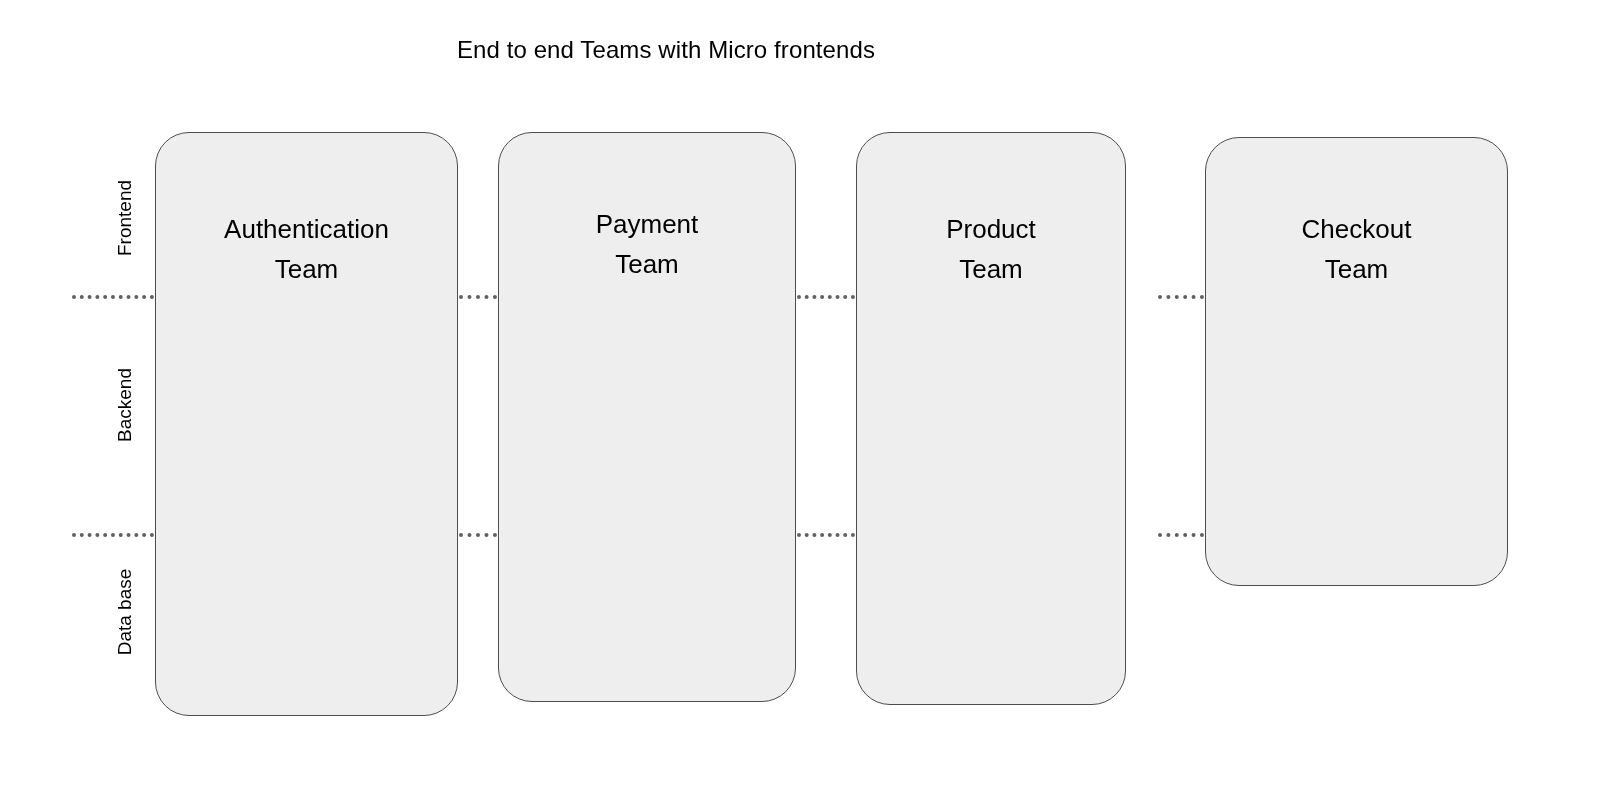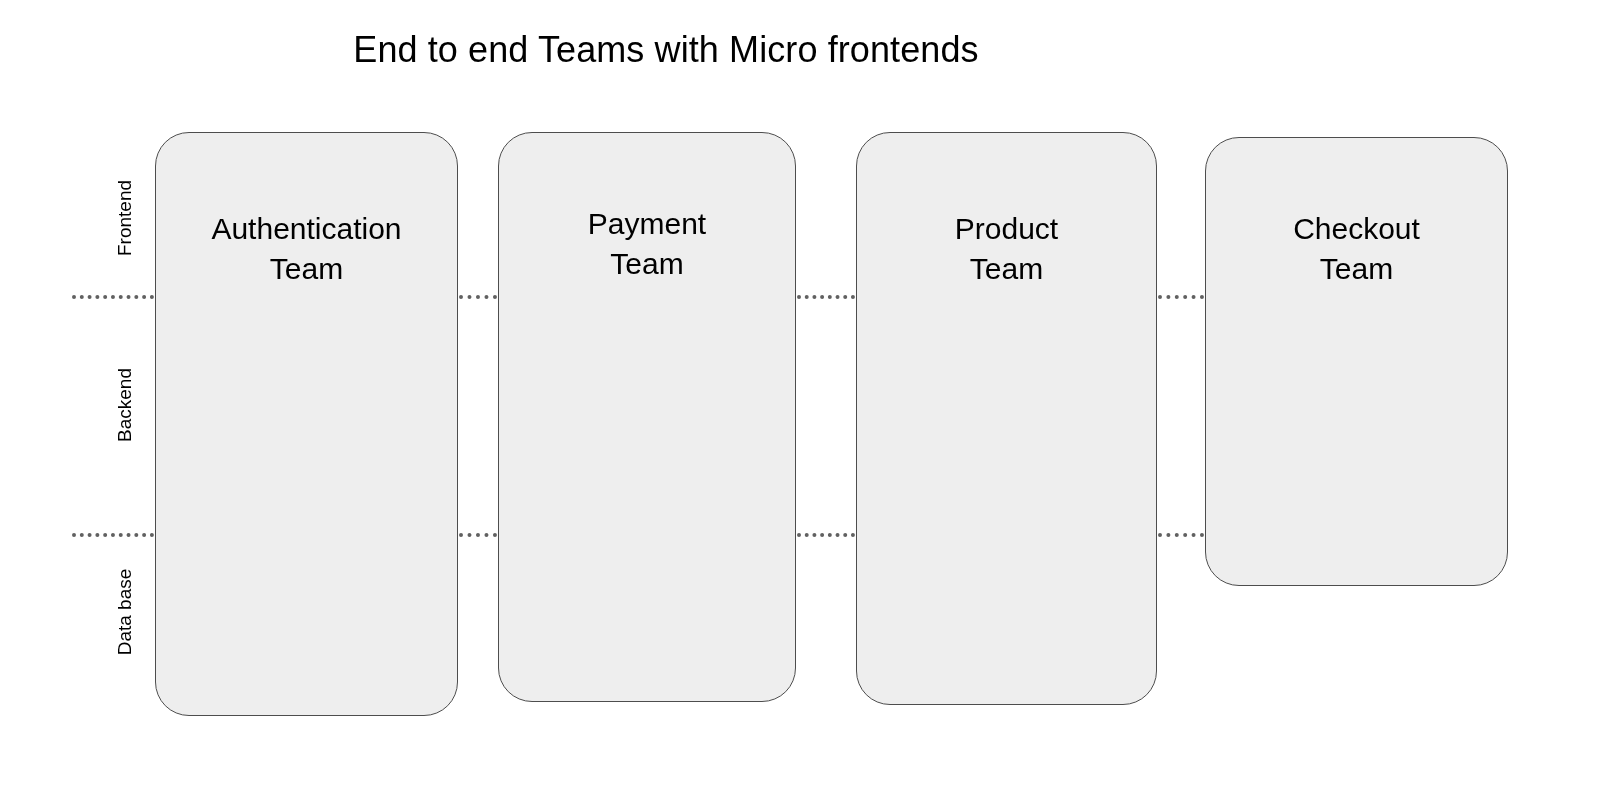--- a/index.html
+++ b/index.html
@@ -21,21 +21,21 @@
     overflow: hidden;
   }
 
   
   #diagram-title {
     position: absolute;
     left: 0;
     top: 27px;
     width: 1332px;
     text-align: center;
-    font-size: 36px;
+    font-size: 24px;
     font-weight: 400;
     line-height: 46px;
     letter-spacing: 0.1px;
     color: #000000;
     white-space: pre;
   }
 
   
   .layer-label {
     position: absolute;
@@ -65,21 +65,21 @@
     box-sizing: border-box;
     background: #eeeeee;
     border: 1.4px solid #4d4d4d;
     border-radius: 34px;
   }
   .team-label {
     position: absolute;
     left: 0;
     width: 100%;
     text-align: center;
-    font-size: 30px;
+    font-size: 26px;
     line-height: 40px;
     color: #000000;
     white-space: pre-line;
   }
 </style>
 </head>
 <body>
 
 <div id="canvas">
 
@@ -108,21 +108,21 @@
     </div>
   <div id="team-boxes">
       <div class="team-box" style="left: 155px; top: 132px; width: 303px; height: 584px; background: rgb(238, 238, 238); border-color: rgb(77, 77, 77);">
         <div class="team-label" style="top: 76px;">Authentication
 Team</div>
       </div>
       <div class="team-box" style="left: 498px; top: 132px; width: 298px; height: 570px; background: rgb(238, 238, 238); border-color: rgb(77, 77, 77);">
         <div class="team-label" style="top: 71px;">Payment
 Team</div>
       </div>
-      <div class="team-box" style="left: 856px; top: 132px; width: 301px; height: 573px; background: rgb(238, 238, 238); border-color: rgb(77, 77, 77);">
+      <div class="team-box" style="left: 856px; top: 132px; width: 270px; height: 573px; background: rgb(238, 238, 238); border-color: rgb(77, 77, 77);">
         <div class="team-label" style="top: 76px;">Product
 Team</div>
       </div>
       <div class="team-box" style="left: 1205px; top: 137px; width: 303px; height: 449px; background: rgb(238, 238, 238); border-color: rgb(77, 77, 77);">
         <div class="team-label" style="top: 71px;">Checkout
 Team</div>
       </div>
     </div>
 
 </div>

